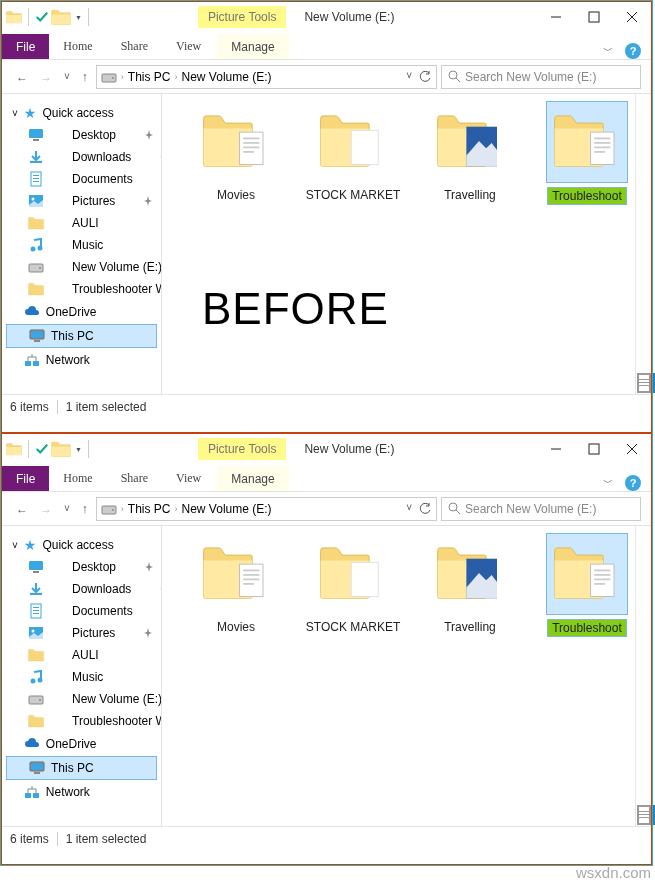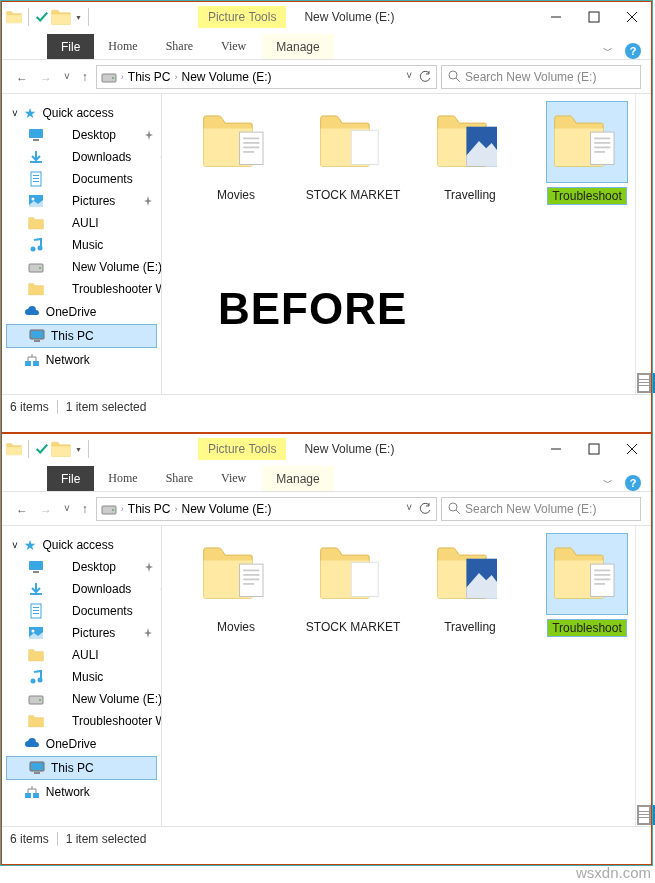--- a/index.html
+++ b/index.html
@@ -12,21 +12,21 @@
   .qat-sep { width:1px; height:18px; background:#ccc; margin:0 4px; }
   .qat-check { width:14px; height:14px; color:#1a8; }
   .qat-folder svg { width:20px; height:20px; }
   .qat-dd { color:#555; font-size:7px; margin-left:2px; }
   .pic-tools-tab { margin-left:105px; padding:2px 10px; background:#fffa8a; color:#777; font-size:12px; height:22px; display:flex; align-items:center; }
   .tb-title { margin-left:18px; color:#333; }
   .tb-ctrl { margin-left:auto; display:flex; }
   .tb-btn { width:38px; height:28px; display:flex; align-items:center; justify-content:center; }
   .tb-btn svg { stroke:#222; }
   .ribbonrow { height:28px; display:flex; align-items:flex-end; border-bottom:1px solid #e3e3e3; font-size:12px; }
-  .file-tab { background:#404040; color:#fff; padding:4px 14px; height:25px; display:flex; align-items:center;margin-left:45px; }
+  .file-tab { background:#701a75; color:#fff; padding:4px 14px; height:25px; display:flex; align-items:center; }
   .rib-tab { padding:4px 14px; color:#444; height:25px; display:flex; align-items:center;font-family:Liberation Serif, serif; }
   .manage-tab { background:#fffeea; color:#444; padding:4px 14px; height:25px; display:flex; align-items:center; margin-left:2px; }
   .rib-right { margin-left:auto; display:flex; align-items:center; gap:12px; padding-right:10px; color:#333; }
   .rib-chev { font-size:10px; color:#555; }
   .help-circle { width:16px;height:16px;border-radius:50%; background:#3aa6e2; color:#fff; display:flex; align-items:center; justify-content:center; font-size:11px; font-weight:bold; }
   .navrow { height:34px; display:flex; align-items:center; gap:4px; padding:0 10px; border-bottom:1px solid #e3e3e3; font-size:12px; }
   .nav-arrow { color:#555; padding:2px 4px; }
   .nav-arrow.dis { color:#bbb; }
   .addr { flex:1; display:flex; align-items:center; height:24px; border:1px solid #ccc; background:#fff; padding:0 4px; gap:4px; }
   .addr .crumb { color:#000; }
@@ -41,21 +41,21 @@
   .pin { margin-left:auto; color:#888; font-size:10px; margin-right:8px; }
   .star { color:#3aa6e2; font-size:14px; }
   .nav-sel { background:#cce8ff; border:1px solid #7ab8e0; margin:0 4px; padding-left:22px; }
   .hr-nav { height:1px; }
   .content { flex:1; position:relative; padding:8px 0 0 0; }
   .tiles { display:flex; gap:17px; padding-left:24px; }
   .tile { width:100px; text-align:center; font-size:12px; color:#222; }
   .tile .iconwrap { width:80px; height:80px; margin:0 auto 6px; display:flex; align-items:center; justify-content:center; }
   .tile.sel .iconwrap { background:#cce8ff; outline:1px solid #7ab8e0; }
   .tile.sel .lbl { background:#84cc16; outline:1px solid #7ab8e0; display:inline-block; padding:1px 4px; }
-  .overlay-text { position:absolute; left:56px; top:190px; font-size:44px; font-weight:700; font-family:Arial, sans-serif; letter-spacing:1px; }
+  .overlay-text { position:absolute; left:40px; top:190px; font-size:44px; font-weight:400; font-family:Arial, sans-serif; letter-spacing:1px; }
   .scroll { width:16px; height:100%; border-left:1px solid #e8e8e8; position:absolute; right:0; top:0; display:flex; flex-direction:column; justify-content:flex-end; }
   .scroll-bot { display:flex; }
   .view-sw { width:20px;height:20px; border:2px solid #1b83c7; display:flex; align-items:center; justify-content:center; margin:1px; }
   .view-sw.off { border-color:#999; }
   .status { height:24px; border-top:1px solid #e3e3e3; display:flex; align-items:center; font-size:12px; padding:0 8px; gap:8px; color:#333; }
   .status .sep { width:1px; height:14px; background:#ccc; }
   .status-right { margin-left:auto; display:flex; align-items:center; }
   .water { position:absolute; right:4px; bottom:2px; font-size:15px; color:#aaa; }
   .mini { font-size:10px; }
   svg { display:block; }

